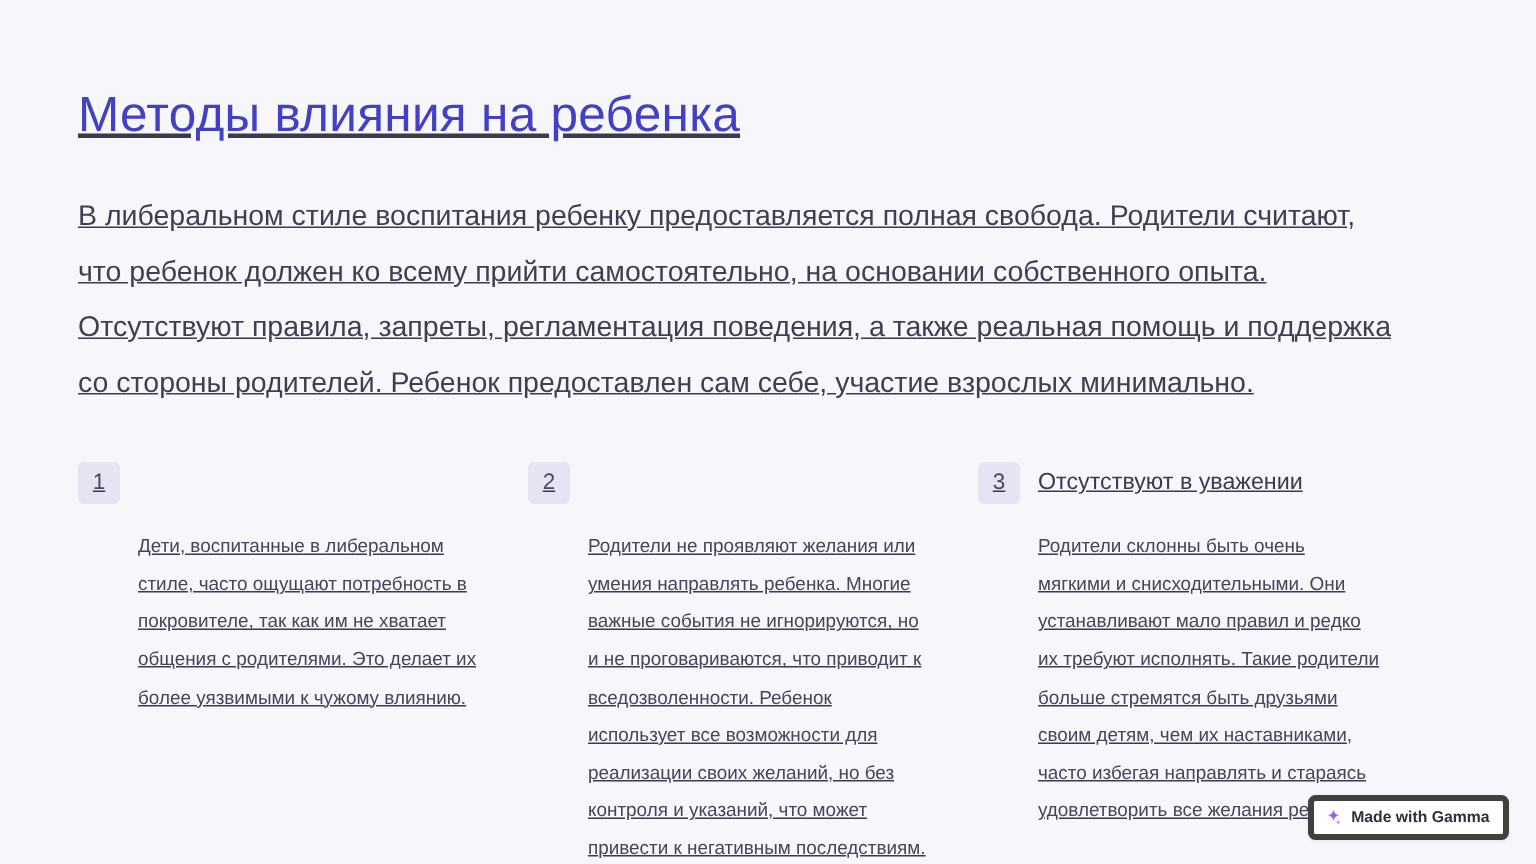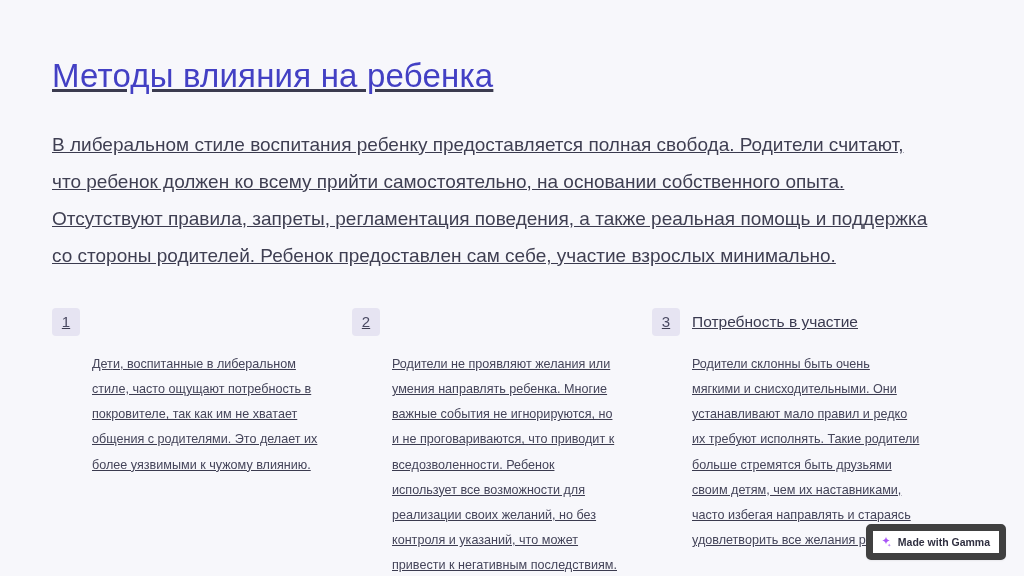--- a/index.html
+++ b/index.html
@@ -78,21 +78,21 @@
   }
   .col:nth-child(2) .col-body,
   .col:nth-child(3) .col-body {
     padding-left: 40px;
   }
   .badge {
     position: absolute;
     right: 18px;
     bottom: 16px;
     background: #ffffff;
-    border: 7px solid #404040;
+    border: 4px solid #404040;
     border-radius: 5px;
     padding: 5px 9px 5px 7px;
     display: flex;
     align-items: center;
     gap: 6px;
     font-size: 10.5px;
     font-weight: bold;
     color: #2f2f40;
     box-shadow: 0 1px 2px rgba(0,0,0,0.06);
   }
@@ -123,21 +123,21 @@
     <div class="col">
       <div class="col-head">
         <div class="num">2</div>
       </div>
       <div class="col-body">Родители не проявляют желания или умения направлять ребенка. Многие важные события не игнорируются, но и не проговариваются, что приводит к вседозволенности. Ребенок использует все возможности для реализации своих желаний, но без контроля и указаний, что может привести к негативным последствиям.</div>
     </div>
 
     <div class="col">
       <div class="col-head">
         <div class="num">3</div>
-        <div class="col-title">Потребность в участие</div>
+        <div class="col-title">Отсутствуют в уважении</div>
       </div>
       <div class="col-body">Родители склонны быть очень мягкими и снисходительными. Они устанавливают мало правил и редко их требуют исполнять. Такие родители больше стремятся быть друзьями своим детям, чем их наставниками, часто избегая направлять и стараясь удовлетворить все желания ребенка.</div>
     </div>
 
   </div>
 </div>
 
 <div class="badge">
   <svg class="spark" viewBox="0 0 24 24">
     <path d="M12 1.5c.8 4.4 3.1 6.7 7.5 7.5-4.4.8-6.7 3.1-7.5 7.5-.8-4.4-3.1-6.7-7.5-7.5 4.4-.8 6.7-3.1 7.5-7.5z" fill="#a855f7"></path>

